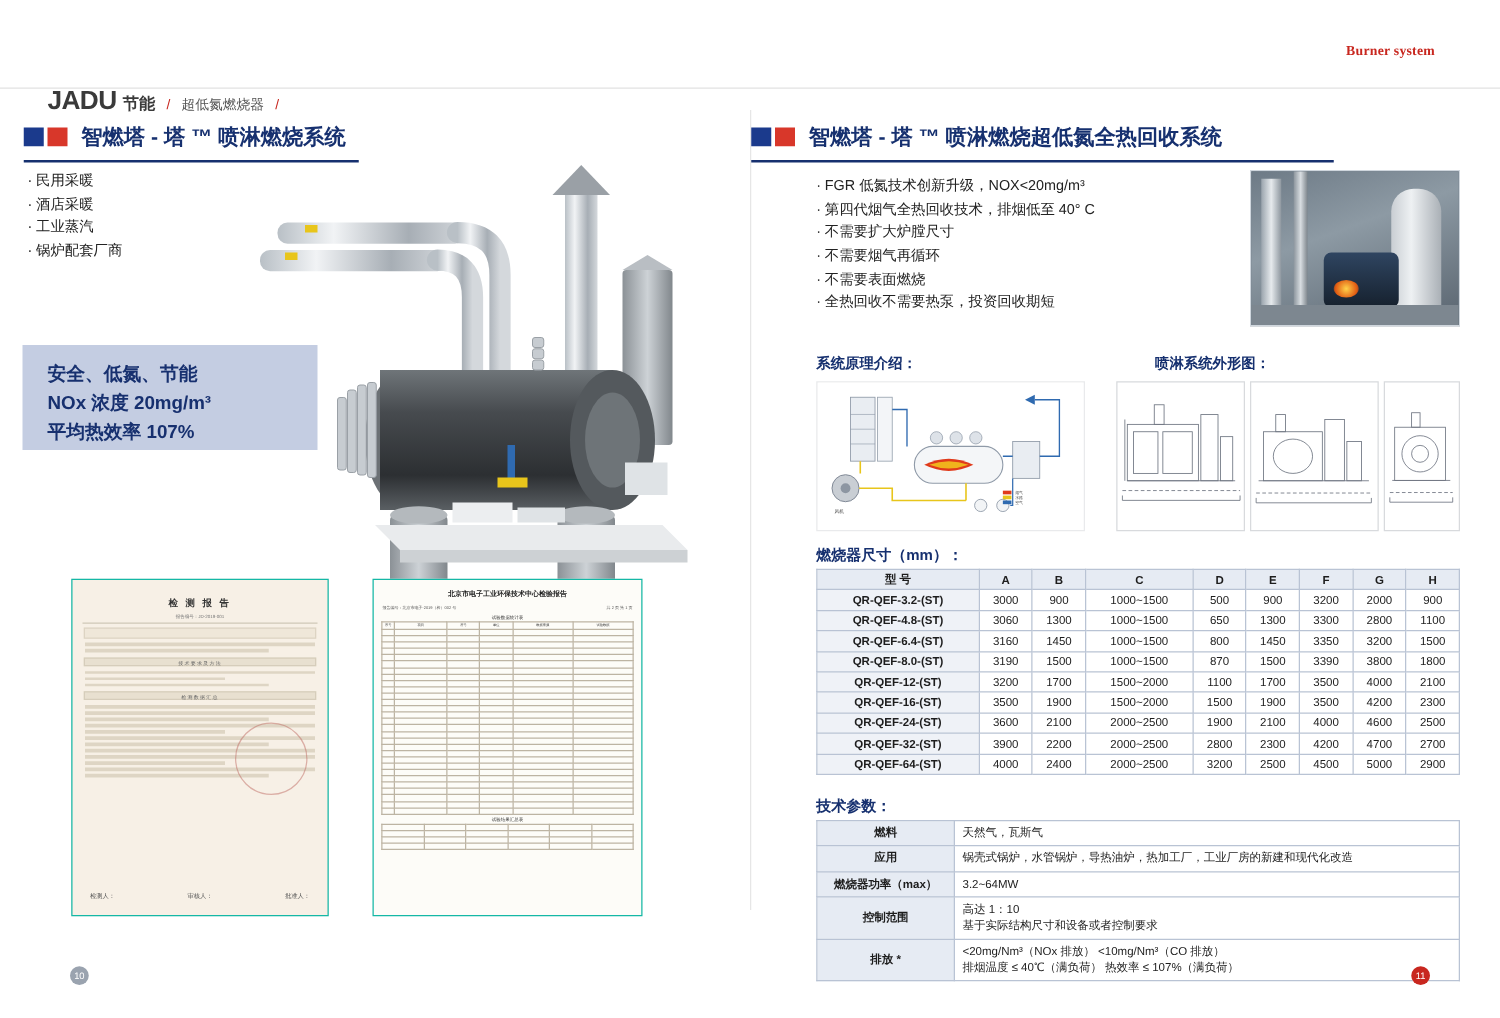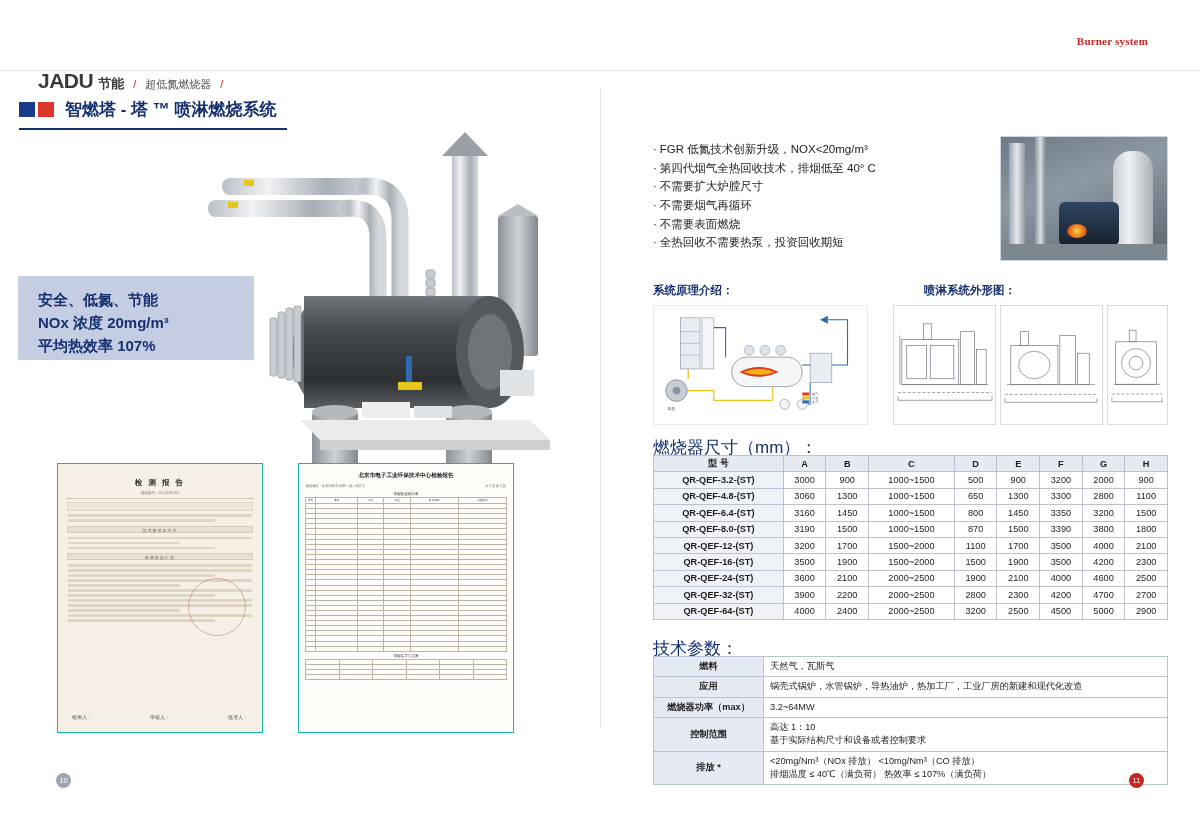--- a/index.html
+++ b/index.html
@@ -165,21 +165,21 @@
   .shape-box {
     position: absolute; top: 305px; width: 103px; height: 120px;
     background: #fff; border: 1px solid #d8dadd;
   }
   #shape1 { left: 893px; }
   #shape2 { left: 1000px; }
   #shape3 { left: 1107px; width: 61px; }
 
   
   .tbl-caption {
-    position: absolute; font-size: 17px; font-weight: normal; color: #16306f;
+    position: absolute; font-size: 12px; font-weight: bold; color: #16306f;
   }
   #cap-dim { left: 653px; top: 436px; }
   #cap-spec { left: 653px; top: 637px; }
 
   table.data {
     position: absolute; border-collapse: collapse; font-size: 9.2px; color: #1d1d1d;
   }
   #dim-table { left: 653px; top: 455px; width: 515px; }
   #dim-table th, #dim-table td {
     border: 1px solid #b9c3d4; text-align: center; height: 16.4px; padding: 0 2px;
@@ -223,20 +223,26 @@
   </div>
   <div class="header-rule"></div>
 
   <div class="sec-title" id="left-title">
     <span class="sq-blue"></span>
     <span class="sq-red"></span>
     <span class="txt">智燃塔 - 塔 ™ 喷淋燃烧系统</span>
     <span class="underline"></span>
   </div>
 
+  <div class="bullet-list" id="left-bullets">
+    <div>民用采暖</div>
+    <div>酒店采暖</div>
+    <div>工业蒸汽</div>
+    <div>锅炉配套厂商</div>
+  </div>
 
   <div class="highlight-box">
     <div>安全、低氮、节能</div>
     <div>NOx 浓度 20mg/m³</div>
     <div>平均热效率 107%</div>
   </div>
 
   <svg class="render-img" viewBox="0 0 420 350">
     <defs>
       <linearGradient id="steel" x1="0" y1="0" x2="0" y2="1">
@@ -633,20 +639,26 @@
             </tr>
       </tbody>
         </table>
     </div>
   </div>
 
   <div class="pg" id="pg-left">10</div>
 
   <div class="vrule"></div>
 
+  <div class="sec-title" id="right-title">
+    <span class="sq-blue"></span>
+    <span class="sq-red"></span>
+    <span class="txt">智燃塔 - 塔 ™ 喷淋燃烧超低氮全热回收系统</span>
+    <span class="underline"></span>
+  </div>
 
   <div class="bullet-list" id="right-bullets">
     <div>FGR 低氮技术创新升级，NOX&lt;20mg/m³</div>
     <div>第四代烟气全热回收技术，排烟低至 40° C</div>
     <div>不需要扩大炉膛尺寸</div>
     <div>不需要烟气再循环</div>
     <div>不需要表面燃烧</div>
     <div>全热回收不需要热泵，投资回收期短</div>
   </div>
 

